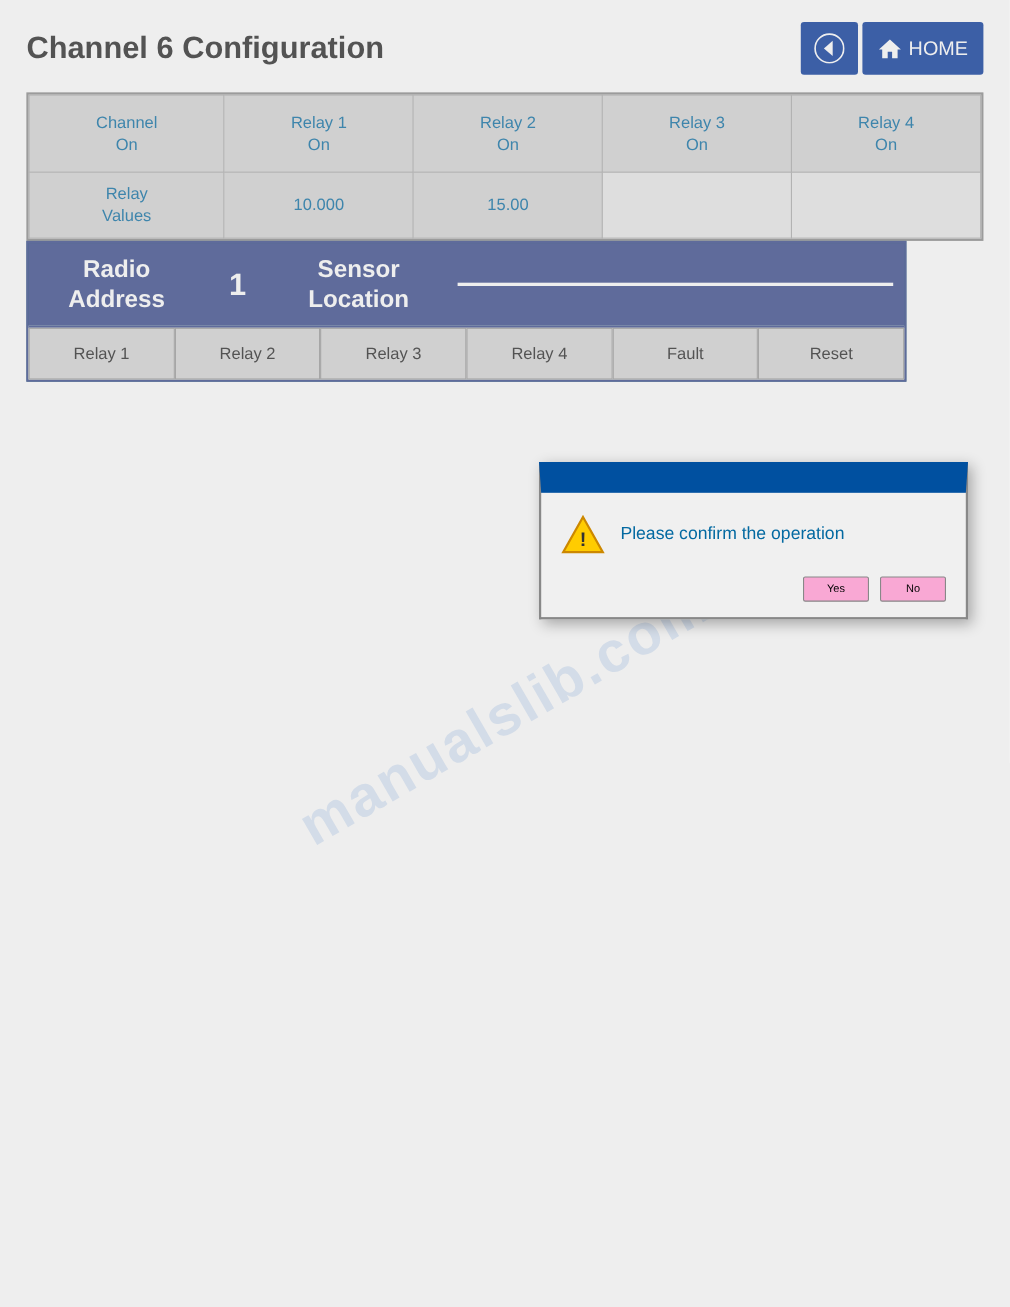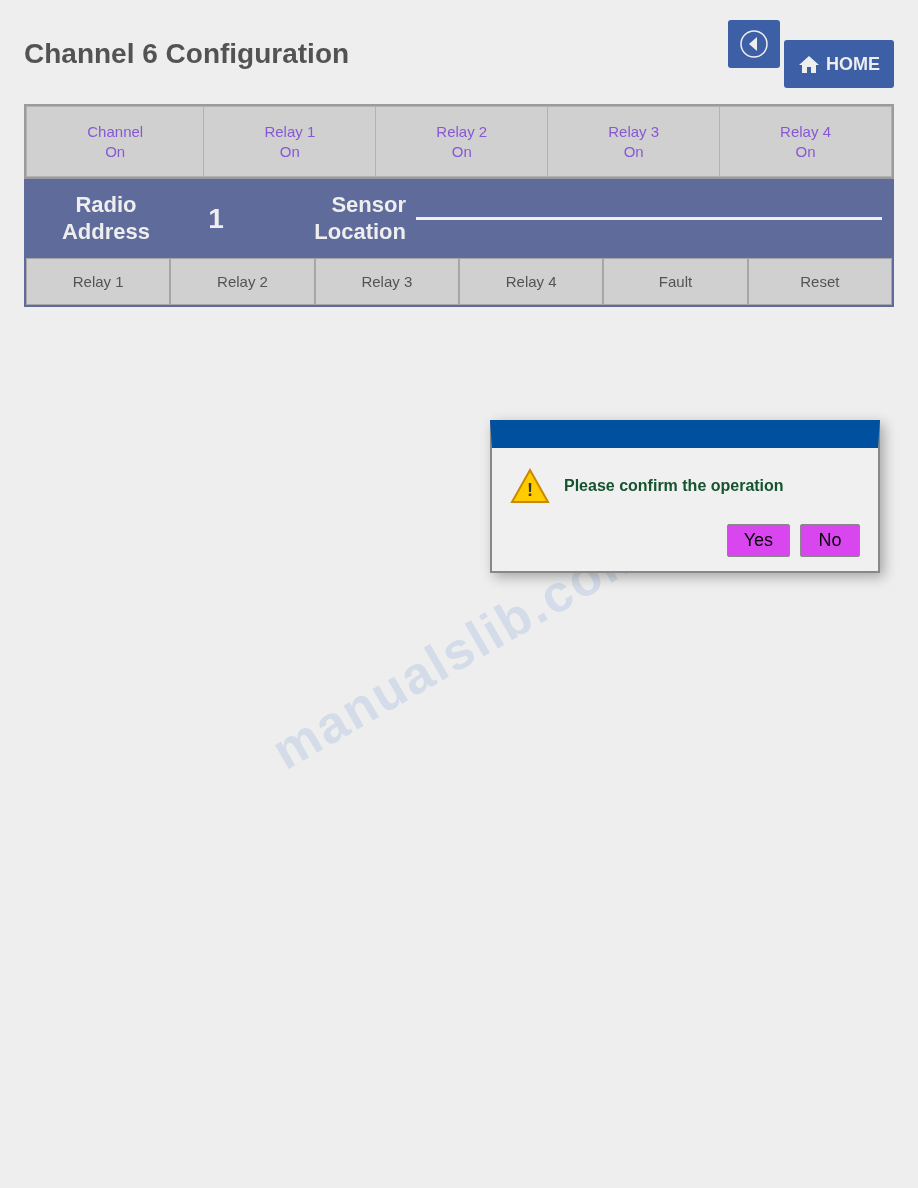--- a/index.html
+++ b/index.html
@@ -44,22 +44,21 @@
       justify-content: center;
       background: #003399;
       border: none;
       cursor: pointer;
       border-radius: 3px;
       padding: 16px 14px;
       height: 48px;
       gap: 6px;
       color: #fff;
       font-size: 18px;
-      font-weight: bold;
-      margin-top: 20px;
+      font-weight: normal;
     }
 
     
     .config-container {
       margin: 0 24px;
       border: 2px solid #888;
       background: #e8e8e8;
       width: 870px;
     }
 
@@ -68,21 +67,21 @@
       border-collapse: collapse;
     }
 
     .config-table td {
       border: 1px solid #aaa;
       text-align: center;
       vertical-align: middle;
       padding: 10px 6px;
       font-size: 15px;
       background: #d4d4d4;
-      color: #6d28d9;
+      color: #0369a1;
       line-height: 1.3;
     }
 
     .config-table td.empty-cell {
       background: #c8c8c8;
       border: 1px solid #aaa;
     }
 
     .config-table td.relay-values-label {
       background: #d4d4d4;
@@ -102,21 +101,21 @@
     }
     .row-values {
       height: 55px;
     }
 
     
     .bottom-section {
       margin: 0 24px;
       background: #0c4a6e;
       border: 2px solid #334488;
-      width: 870px;
+      width: 800px;
     }
 
     .bottom-info-row {
       display: flex;
       align-items: center;
       background: #334488;
       padding: 10px 0;
       height: 75px;
     }
 
@@ -135,21 +134,21 @@
       font-size: 28px;
       font-weight: bold;
       text-align: center;
       width: 60px;
     }
 
     .sensor-location-cell {
       color: #fff;
       font-size: 22px;
       font-weight: bold;
-      text-align: right;
+      text-align: center;
       width: 160px;
       line-height: 1.2;
     }
 
     .sensor-line {
       flex: 1;
       height: 3px;
       background: #fff;
       margin: 0 10px;
     }
@@ -218,35 +217,34 @@
     }
 
     .dialog-icon {
       width: 40px;
       height: 40px;
       flex-shrink: 0;
     }
 
     .dialog-message {
       font-size: 16px;
-      color: #14532d;
-      font-weight: bold;
+      color: #0369a1;
     }
 
     .dialog-buttons {
       display: flex;
       justify-content: flex-end;
       gap: 10px;
     }
 
     .dialog-yes-btn, .dialog-no-btn {
       min-width: 60px;
       padding: 5px 16px;
-      font-size: 18px;
-      background: #d946ef;
+      font-size: 10px;
+      background: #f9a8d4;
       border: 1px solid #888;
       cursor: pointer;
       border-radius: 2px;
     }
   </style>
 </head>
 <body>
 
 <div class="page-header">
   <h1 class="page-title">Channel 6 Configuration</h1>
@@ -273,20 +271,27 @@
         <tr class="row-header">
       <td style="width:160px;">Channel<br>On</td>
       <td style="width:155px;">Relay 1<br>On</td>
       <td style="width:155px;">Relay 2<br>On</td>
       <td style="width:155px;">Relay 3<br>On</td>
       <td style="width:155px;">Relay 4<br>On</td>
     </tr>
 
 
 
+    <tr class="row-values">
+      <td class="relay-values-label">Relay<br>Values</td>
+      <td>10.000</td>
+      <td>15.00</td>
+      <td style="background:#e8e8e8;"></td>
+      <td style="background:#e8e8e8;"></td>
+    </tr>
   </tbody>
     </table>
 </div>
 
 <div class="bottom-section">
   <div class="bottom-info-row">
     <div class="radio-address-cell">Radio<br>Address</div>
     <div class="address-number-cell">1</div>
     <div class="sensor-location-cell">Sensor<br>Location</div>
     <div class="sensor-line"></div>

